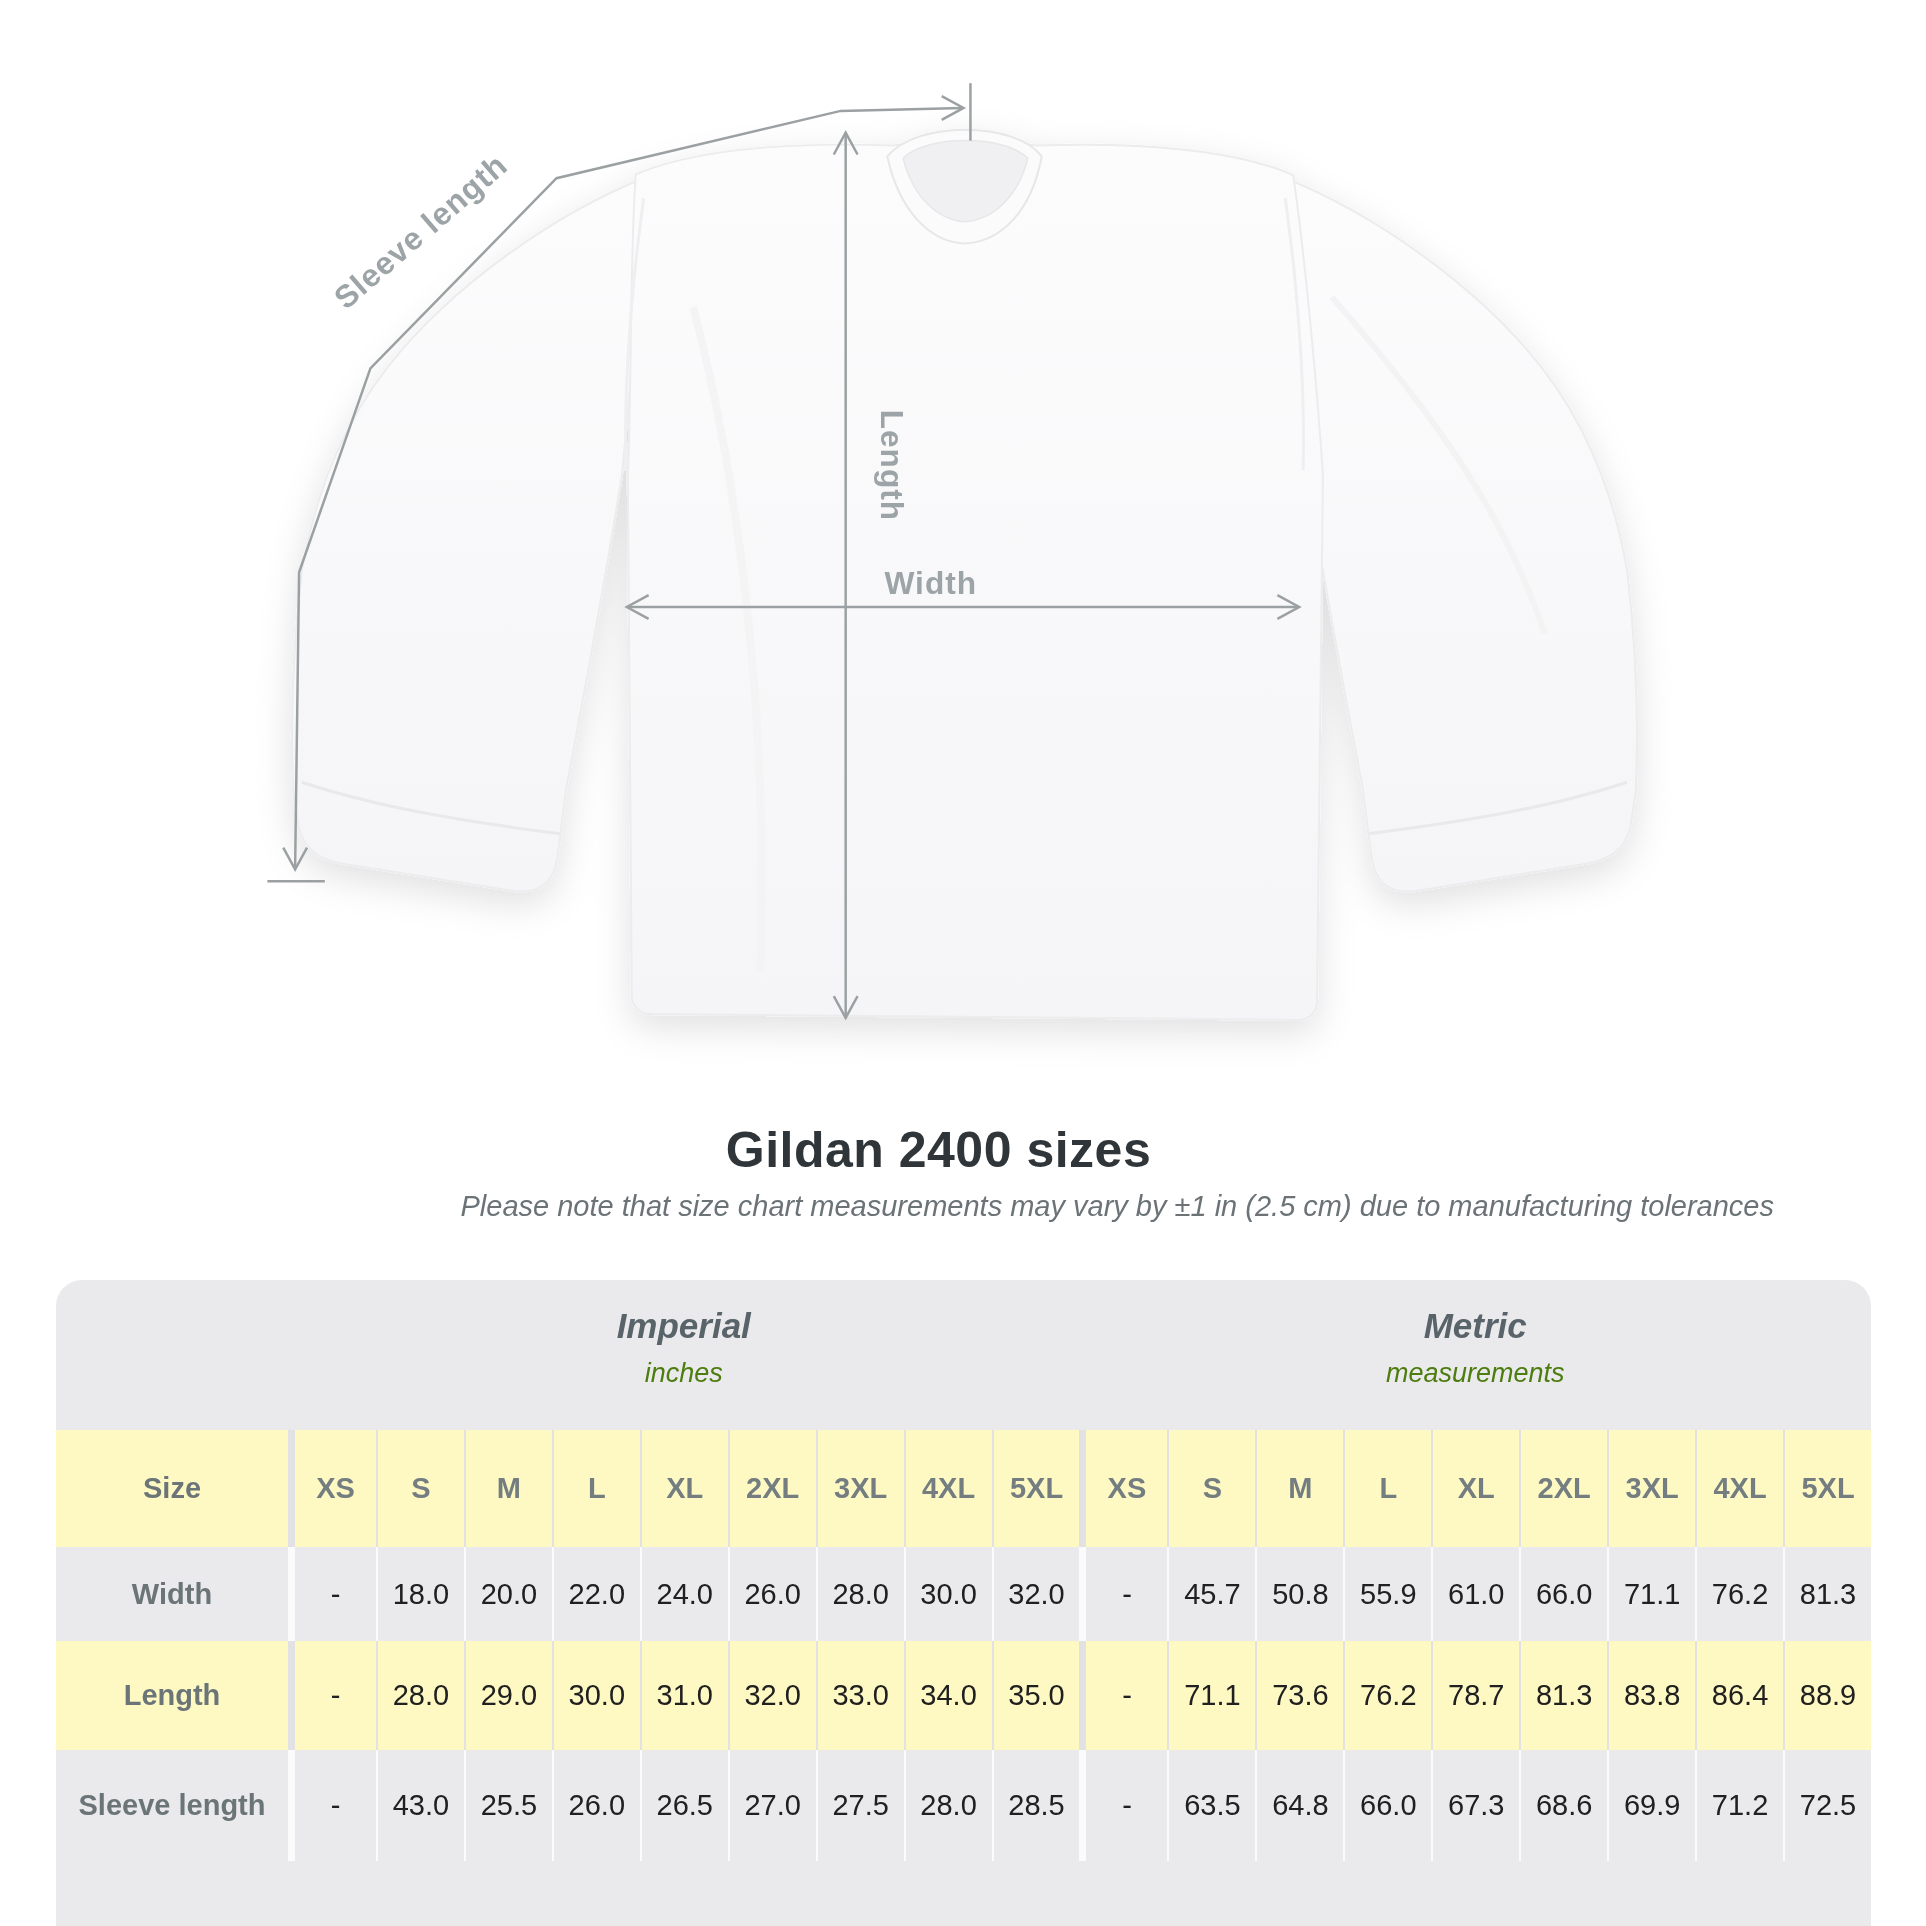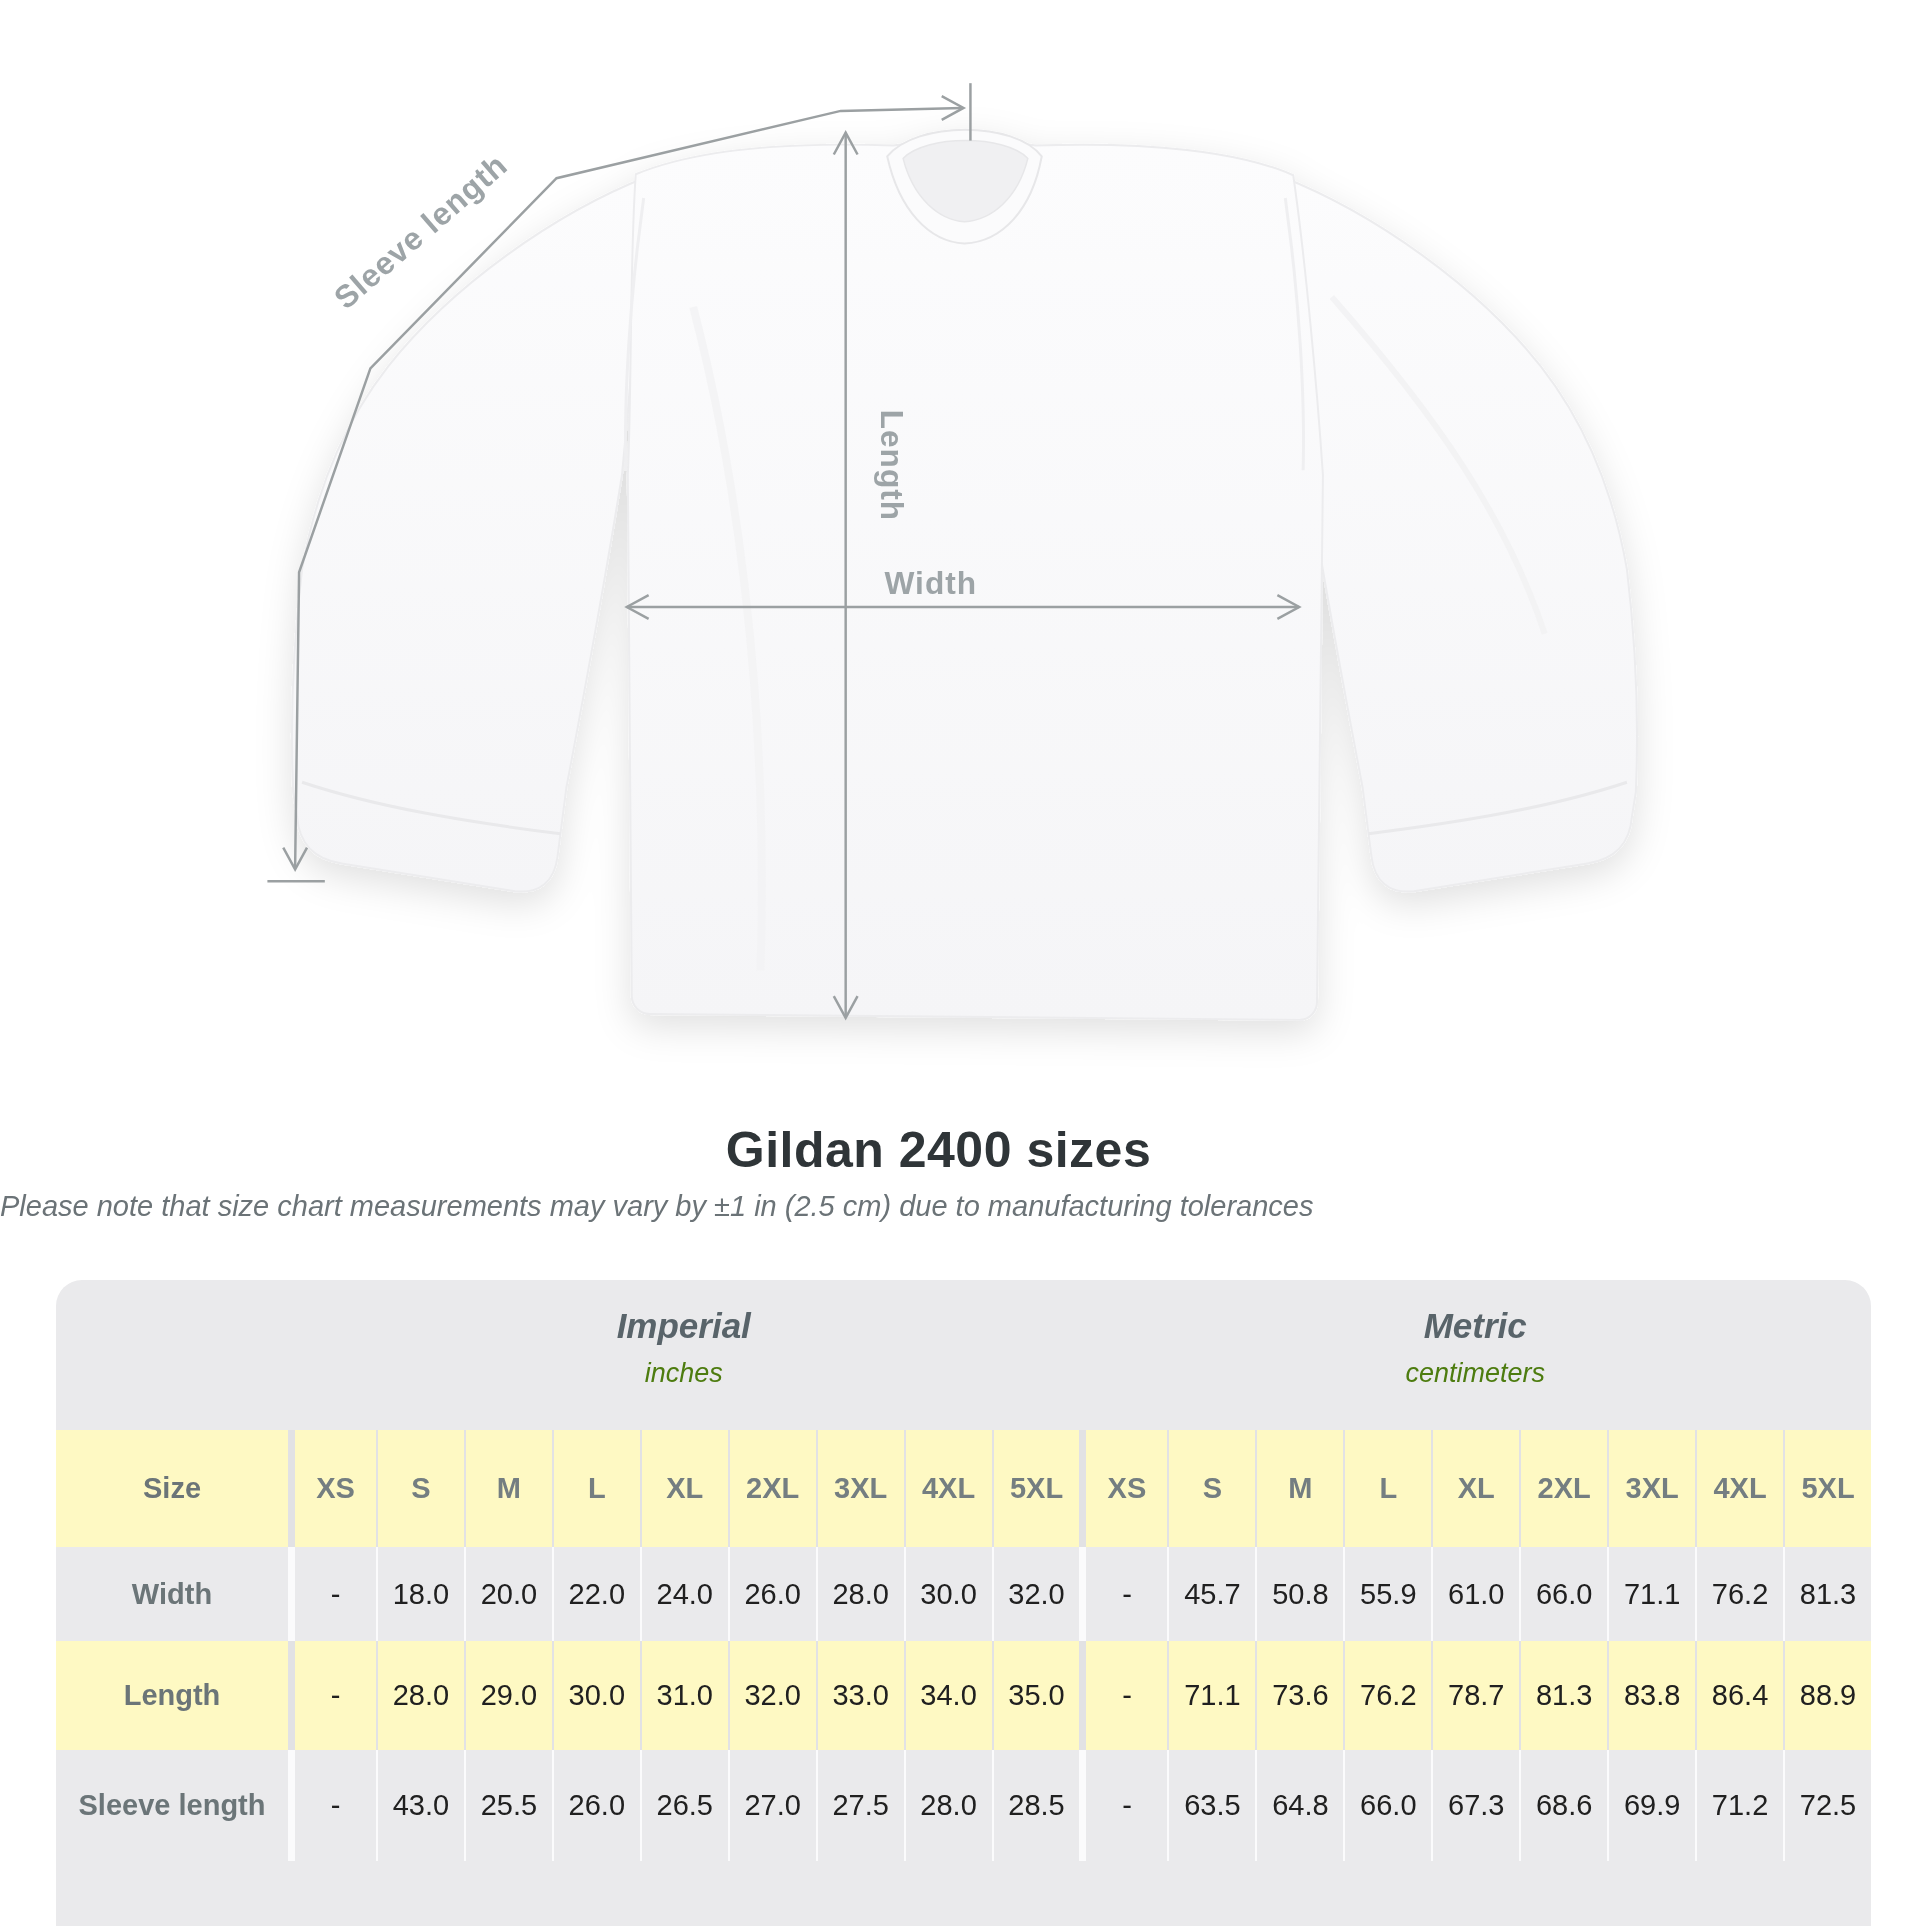--- a/index.html
+++ b/index.html
@@ -11,21 +11,21 @@
   
   .diagram{position:absolute;left:0;top:0;width:1927px;height:1109px;}
   
   .page-title{
     position:absolute;top:1121px;left:0;width:1877px;
     text-align:center;font-size:50px;font-weight:bold;color:#2f3538;
     letter-spacing:0.5px;
   }
   .page-subtitle{
     position:absolute;top:1190px;left:0;width:1774px;
-    text-align:left;font-style:italic;font-size:29px;color:#6b7377;
+    text-align:right;font-style:italic;font-size:29px;color:#6b7377;
   }
   
   .sizes-table{
     position:absolute;left:56px;top:1280px;width:1815px;height:701px;
     background:#eaeaec;border-radius:26px;overflow:hidden;
   }
   .trow{display:grid;grid-template-columns:232px repeat(18,1fr);}
   .trow.units{height:150px;}
   .trow.hdr{height:117px;}
   .trow.r0{height:94px;}
@@ -123,21 +123,21 @@
 <div class="page-subtitle">Please note that size chart measurements may vary by ±1 in (2.5 cm) due to manufacturing tolerances</div>
 
 <div class="sizes-table">
   <div class="trow units">
     <div class="c unit-cell imperial">
       <span class="unit-label">Imperial</span>
       <span class="unit-sub">inches</span>
     </div>
     <div class="c unit-cell metric">
       <span class="unit-label">Metric</span>
-      <span class="unit-sub">centimeters</span>
+      <span class="unit-sub">measurements</span>
     </div>
   </div>
   <div class="trow hdr shade-light" id="size-header-row">
       <div class="c lbl nodiv">Size</div>
       <div class="c szh thick">XS</div>
       <div class="c szh">S</div>
       <div class="c szh">M</div>
       <div class="c szh">L</div>
       <div class="c szh">XL</div>
       <div class="c szh">2XL</div>

